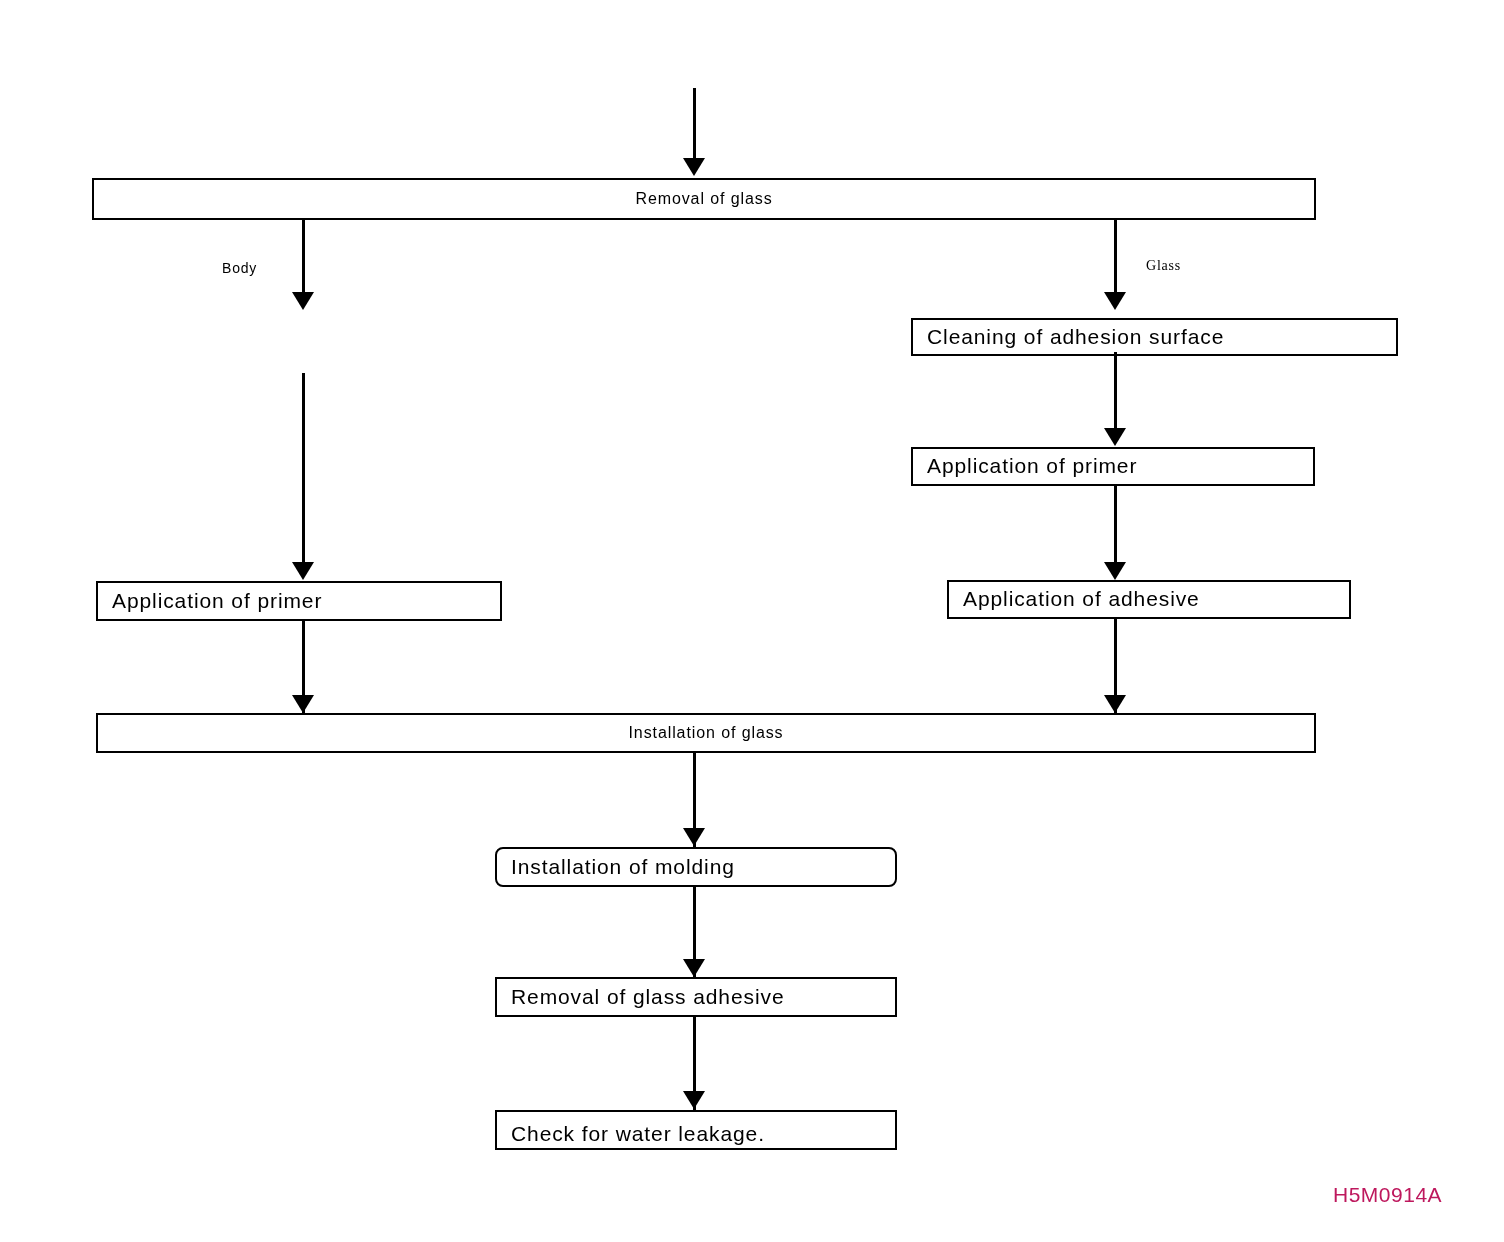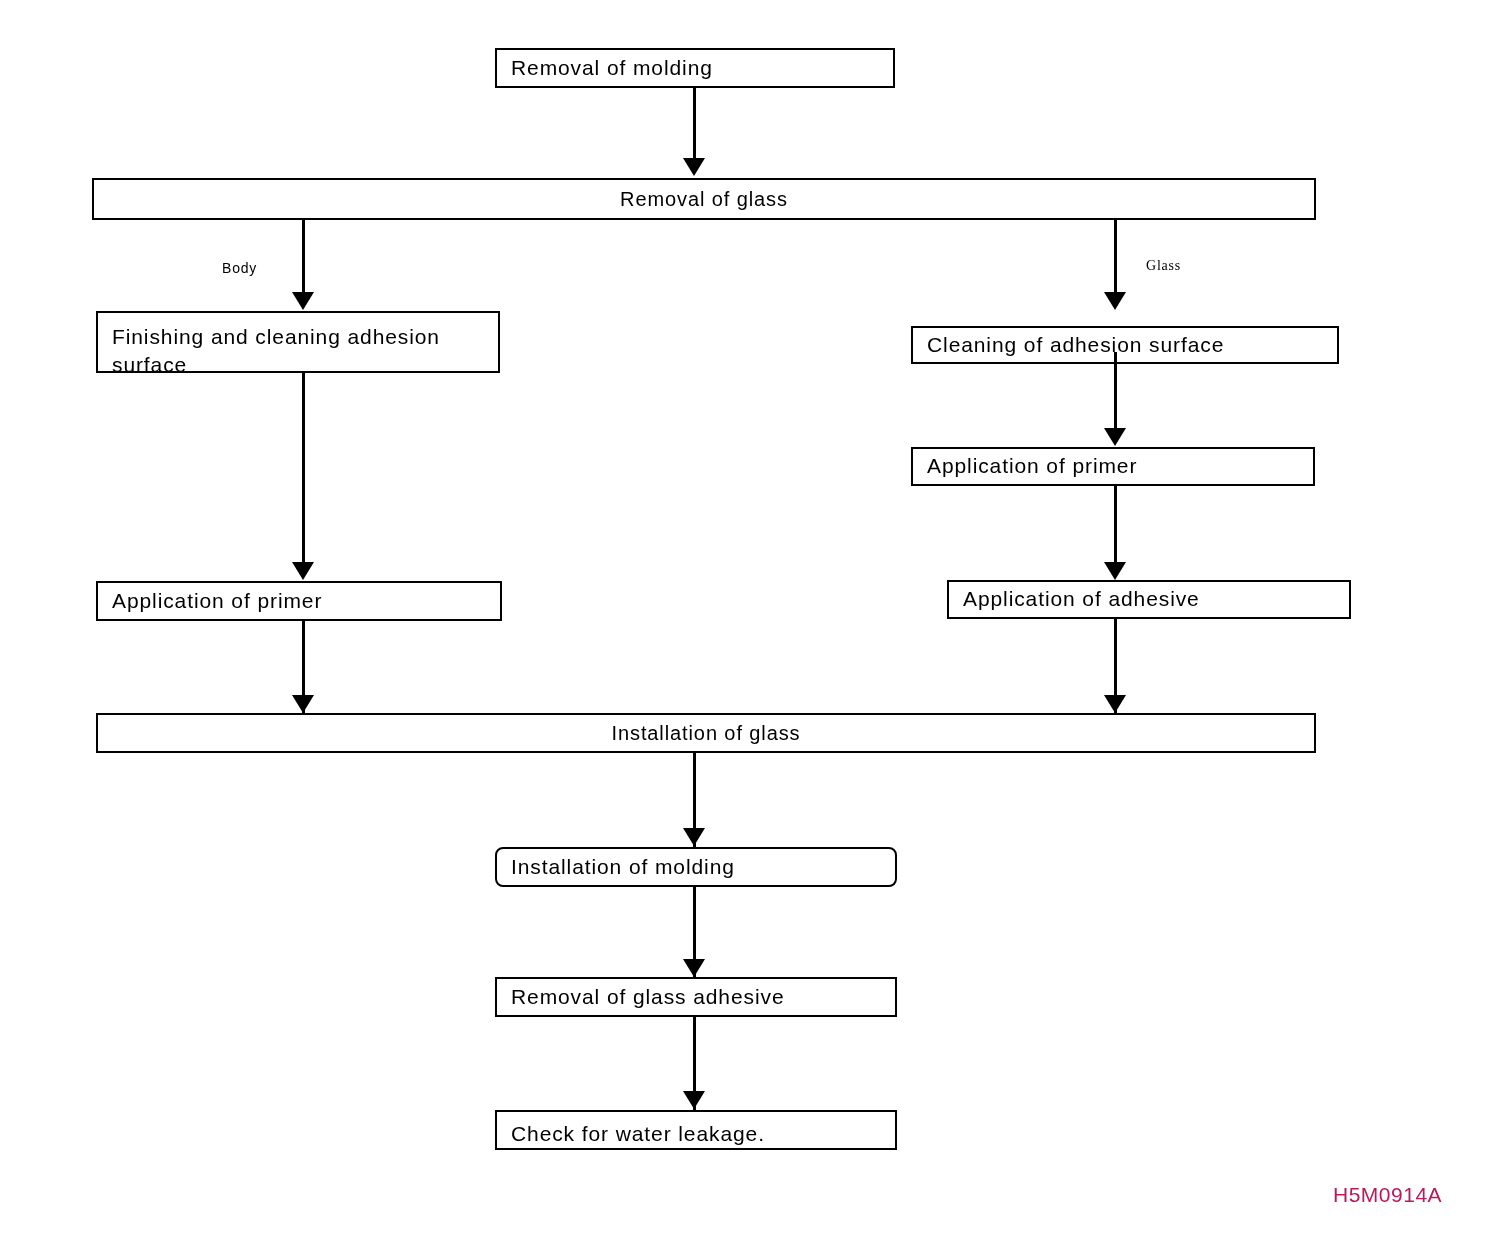--- a/index.html
+++ b/index.html
@@ -28,21 +28,21 @@
     justify-content: flex-start;
     padding-left: 14px;
     font-size: 21px;
     letter-spacing: 0.9px;
     line-height: 1.35;
     color: #000000;
   }
   .node.center {
     justify-content: center;
     padding-left: 0;
-    font-size: 20px;
+    font-size: 16px;
   }
   .node.two-line {
     align-items: flex-start;
     padding-top: 10px;
   }
   .conn {
     position: absolute;
     background: #000000;
   }
   .vline {
@@ -69,54 +69,48 @@
     letter-spacing: 0.5px;
     color: #be185d;
     white-space: nowrap;
   }
 </style>
 </head>
 <body>
 
 <div id="canvas">
 
-  <div class="node" style="left:495px; top:48px; width:400px; height:40px;">
-    <span>Removal of molding</span>
-  </div>
 
   <div class="conn vline" style="left:693px; top:88px; height:72px;"></div>
   <div class="arrowhead" style="left:683px; top:158px;"></div>
 
   <div class="node center" style="left:92px; top:178px; width:1224px; height:42px;">
     <span>Removal of glass</span>
   </div>
 
   <div class="conn vline" style="left:302px; top:220px; height:75px;"></div>
   <div class="arrowhead" style="left:292px; top:292px;"></div>
   <div class="branch-label" style="left:222px; top:260px;">Body</div>
 
   <div class="conn vline" style="left:1114px; top:220px; height:75px;"></div>
   <div class="arrowhead" style="left:1104px; top:292px;"></div>
   <div class="branch-label" style="left:1146px; top:258px;font-family:Liberation Serif, serif;">Glass</div>
 
-  <div class="node two-line" style="left:96px; top:311px; width:404px; height:62px;">
-    <span>Finishing and cleaning adhesion surface</span>
-  </div>
 
   <div class="conn vline" style="left:302px; top:373px; height:200px;"></div>
   <div class="arrowhead" style="left:292px; top:562px;"></div>
 
   <div class="node" style="left:96px; top:581px; width:406px; height:40px;">
     <span>Application of primer</span>
   </div>
 
   <div class="conn vline" style="left:302px; top:621px; height:93px;"></div>
   <div class="arrowhead" style="left:292px; top:695px;"></div>
 
-  <div class="node" style="left:911px; top:326px; width:428px; height:38px;">
+  <div class="node" style="left:911px; top:318px; width:487px; height:38px;">
     <span>Cleaning of adhesion surface</span>
   </div>
 
   <div class="conn vline" style="left:1114px; top:352px; height:85px;"></div>
   <div class="arrowhead" style="left:1104px; top:428px;"></div>
 
   <div class="node" style="left:911px; top:447px; width:404px; height:39px;">
     <span>Application of primer</span>
   </div>
 

